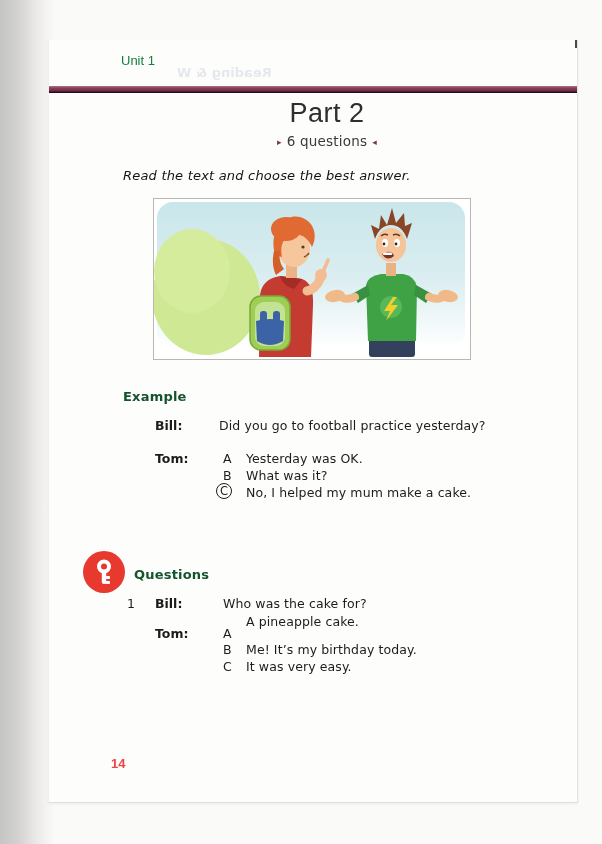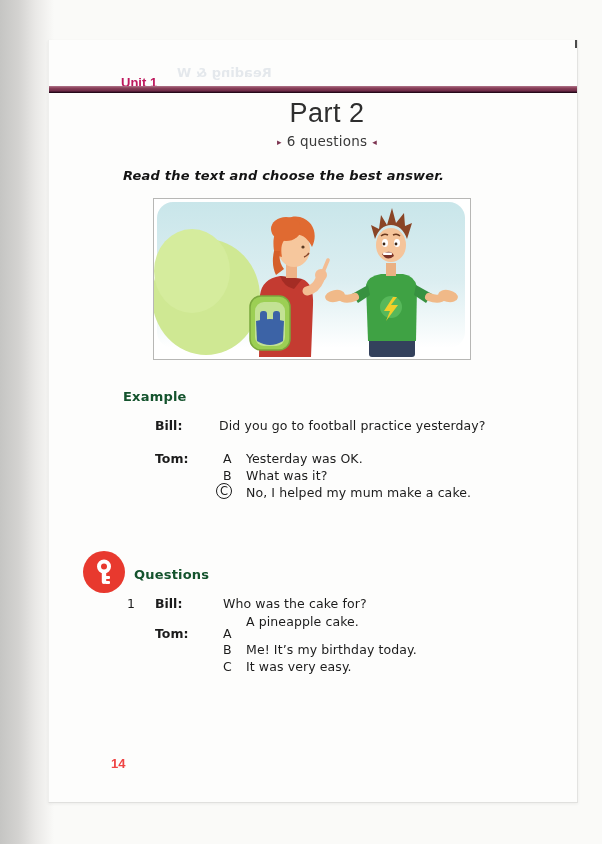--- a/index.html
+++ b/index.html
@@ -18,22 +18,22 @@
     background:#fdfdfc;
     border-left:1px solid #efefed;
     border-right:1px solid #e3e3e1;
     border-bottom:1px solid #e0e0de;
     box-shadow:0 1px 3px rgba(0,0,0,0.06);
   }
   .corner-tick{
     position:absolute;right:0;top:0;width:2px;height:8px;background:#4a4a4a;
   }
   .unit-label{
-    position:absolute;left:72px;top:35px;
-    font-family:"Liberation Sans",sans-serif;font-weight:bold;font-size:13px;color:#be185d;
+    position:absolute;left:72px;top:13px;
+    font-family:"Liberation Sans",sans-serif;font-weight:normal;font-size:13px;color:#15803d;
   }
   .ghost-text{
     position:absolute;left:128px;top:25px;font-size:13px;font-weight:bold;
     color:#8fa0b6;opacity:0.22;transform:scaleX(-1);white-space:nowrap;
   }
   .header-rule{
     position:absolute;left:0;top:46px;width:528px;height:6px;
     background:linear-gradient(180deg,#b0768b 0%,var(--rule_maroon,#8a4059) 35%,#6f2c48 80%,#3a1128 100%);
     border-bottom:1px solid #26091a;
   }
@@ -45,21 +45,21 @@
     letter-spacing:0.5px;color:#2e2e2e;line-height:1.15;
   }
   .subtitle{
     margin-top:4px;font-size:13.5px;color:#3a3a3a;letter-spacing:0.2px;
   }
   .subtitle .marker{
     font-size:9px;color:var(--marker_maroon,#7c3350);vertical-align:1.5px;padding:0 5px;
   }
   .instruction{
     position:absolute;left:74px;top:128px;
-    font-weight:bold;font-style:italic;font-size:13px;letter-spacing:0.2px;color:#141414;
+    font-weight:normal;font-style:italic;font-size:13px;letter-spacing:0.2px;color:#141414;
   }
   .illustration-frame{
     position:absolute;left:104px;top:158px;width:316px;height:160px;
     border:1px solid #b7b7b5;background:#ffffff;
   }
   .illustration-frame svg{display:block;}
   .sec-heading{
     position:absolute;font-weight:bold;font-size:13px;color:#14532d;letter-spacing:0.2px;
   }
   .speaker{position:absolute;left:106px;font-weight:bold;font-size:12.5px;white-space:nowrap;}

